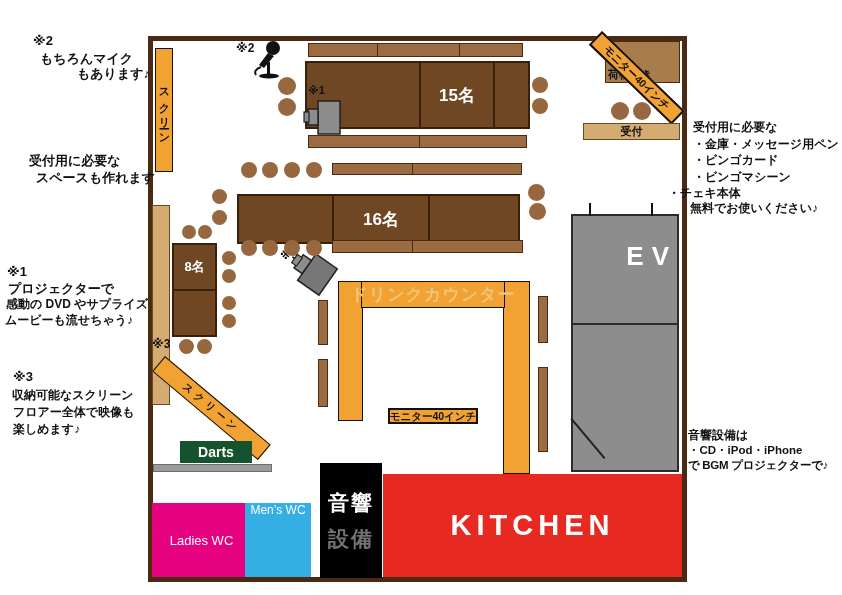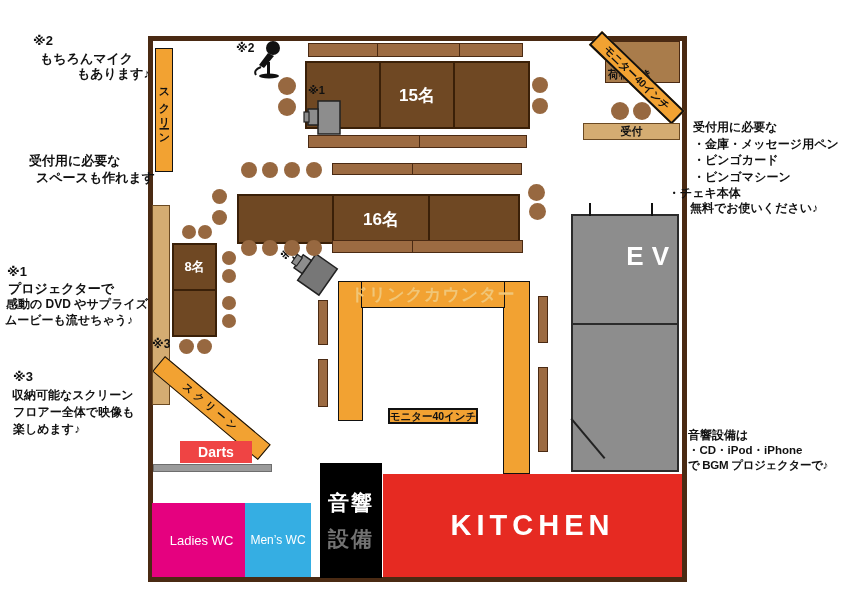--- a/index.html
+++ b/index.html
@@ -69,21 +69,21 @@
       <path d="M13 27 Q5 30 8 35" stroke="#111" stroke-width="2" fill="none"></path>
       <ellipse cx="21" cy="36" rx="10" ry="2.6" fill="#111"></ellipse>
     </svg>
   </div>
 
   <div class="abs bench" style="left:308px;top:43px;width:215px;height:14px;">
     <div class="bench-cell" style="width:68px;"></div>
       <div class="bench-cell" style="width:81px;"></div>
       <div class="bench-cell" style="width:62px;"></div>
   </div>
-  <div class="abs tbl" style="left:305px;top:61px;width:225px;height:68px;">
+  <div class="abs tbl" style="left:305px;top:61px;width:225px;height:68px;padding-left:40px;">
     <div class="tbl-cell" style="width:72px;"></div>
     <div class="tbl-cell" style="width:72px;">
         <span class="tbl-label" style="font-size:17px;">15名</span>
       </div>
     <div class="tbl-cell" style="width:73px;"></div>
   </div>
   <div class="abs bench" style="left:308px;top:135px;width:219px;height:13px;">
     <div class="bench-cell" style="width:110px;"></div>
       <div class="bench-cell" style="width:105px;"></div>
   </div>
@@ -161,29 +161,29 @@
     <span class="jp" style="font-size:10.5px;">モニター40インチ</span>
   </div>
   <div class="abs tanbar" style="left:583px;top:123px;width:97px;height:17px;">
     <span class="jp" style="font-size:11px;">受付</span>
   </div>
 
   <div class="note" style="left:152px;top:337px;font-size:12px;">※3</div>
   <div class="abs orangebar" style="left:165px;top:356px;width:138px;height:20px;transform:rotate(40deg);transform-origin:0 0;">
     <span class="jp" style="font-size:10px;letter-spacing:4px;">スクリーン</span>
   </div>
-  <div class="abs" style="left:180px;top:441px;width:72px;height:22px;background:#ef4444;display:flex;align-items:center;justify-content:center;">
+  <div class="abs" style="left:180px;top:441px;width:72px;height:22px;background:#14532d;display:flex;align-items:center;justify-content:center;">
     <span style="color:#fff;font-weight:bold;font-size:14px;">Darts</span>
   </div>
   <div class="abs" style="left:153px;top:464px;width:119px;height:8px;background:var(--bar_gray);border:1px solid #6e6e6e;"></div>
 
   <div class="abs" style="left:152px;top:503px;width:99px;height:74px;background:var(--pink);display:flex;align-items:center;justify-content:center;">
     <span style="color:#fff;font-size:13px;">Ladies WC</span>
   </div>
-  <div class="abs" style="left:245px;top:503px;width:66px;height:74px;background:var(--blue);display:flex;align-items:center;justify-content:center;">
+  <div class="abs" style="left:245px;top:503px;width:66px;height:74px;background:var(--blue);display:flex;justify-content:center;">
     <span style="color:#fff;font-size:12px;">Men’s WC</span>
   </div>
   <div class="abs" style="left:320px;top:463px;width:62px;height:115px;background:#000;display:flex;flex-direction:column;align-items:center;justify-content:center;gap:8px;z-index:3;">
     <span style="color:#fff;font-weight:bold;font-size:21px;letter-spacing:2px;">音響</span>
     <span style="color:#737373;font-weight:bold;font-size:21px;letter-spacing:2px;">設備</span>
   </div>
   <div class="abs" style="left:383px;top:474px;width:299px;height:103px;background:var(--red);display:flex;align-items:center;justify-content:center;">
     <span style="color:#fff;font-weight:bold;font-size:29px;letter-spacing:5px;">KITCHEN</span>
   </div>
 

